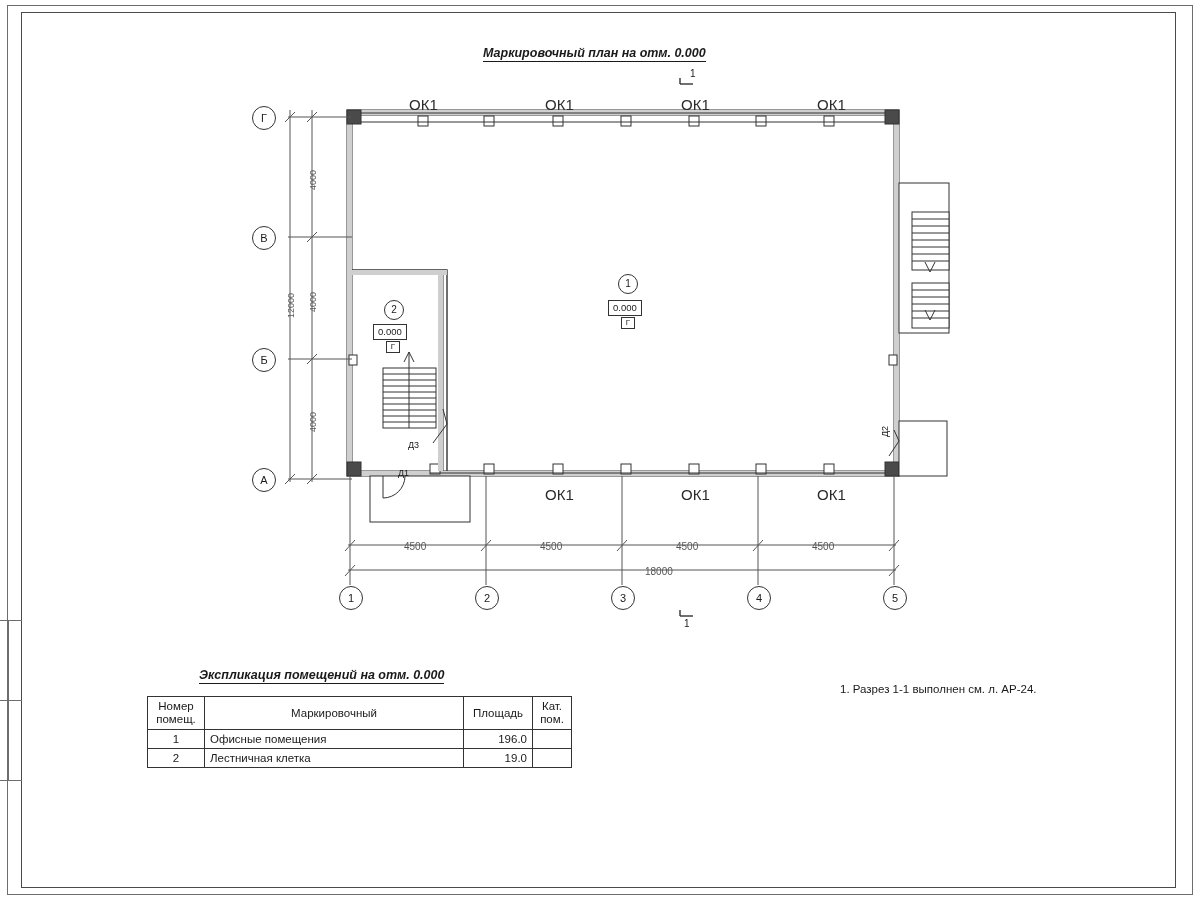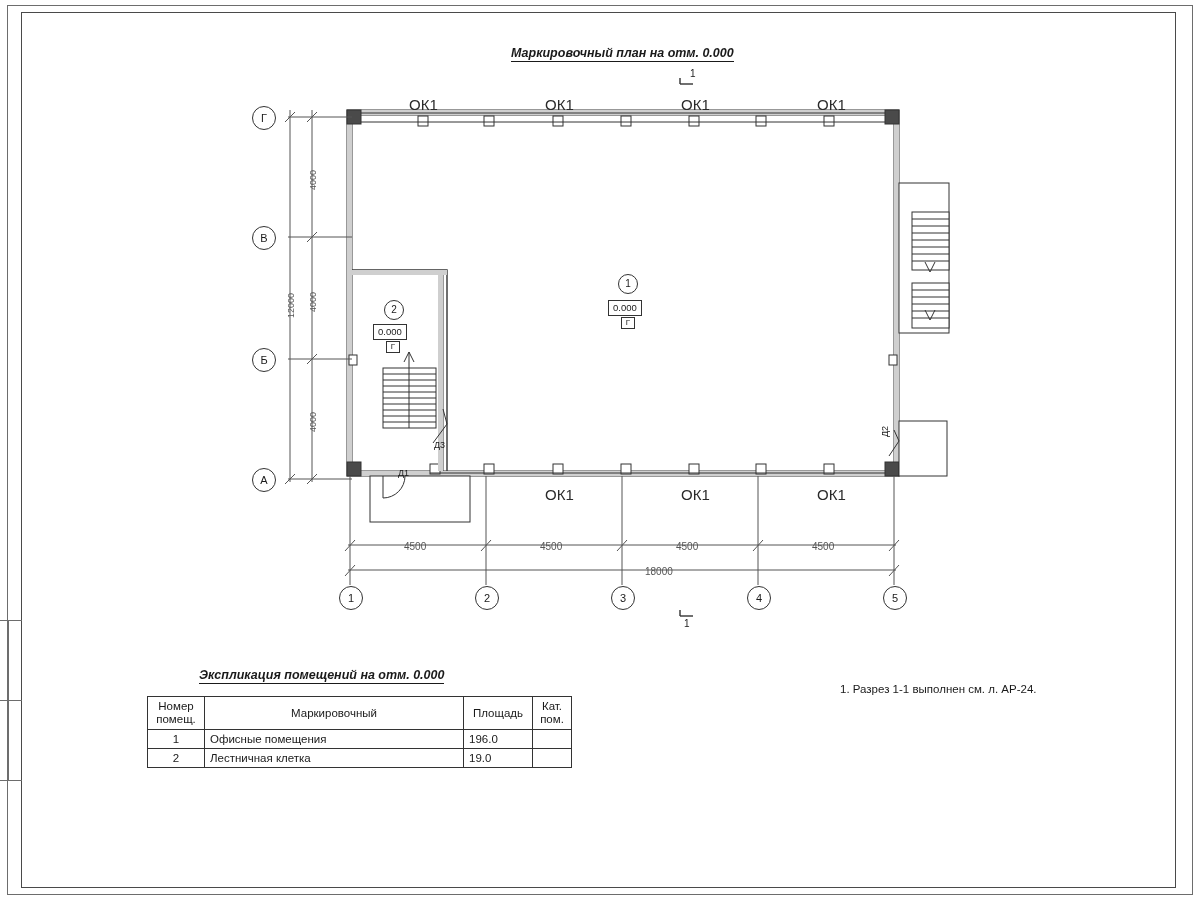--- a/index.html
+++ b/index.html
@@ -46,21 +46,20 @@
   .stub-v { left: 8px; top: 620px; width: 0; height: 160px; border-left: 1px solid #6d6d6d; border-top: none;}
 
   
   .title-main {
     position: absolute;
     left: 483px; top: 46px;
     font-size: 12.5px;
     font-style: italic;
     font-weight: bold;
     white-space: nowrap;
-    margin-left: 28px;
   }
   .title-main::after {
     content: "";
     position: absolute;
     left: 0; bottom: -2px;
     width: 100%;
     height: 1px;
     background: #1a1a1a;
   }
   .title-table {
@@ -168,21 +167,21 @@
     border-collapse: collapse;
     font-size: 11.5px;
   }
   .exp-table td, .exp-table th {
     border: 1px solid #333;
     padding: 3px 5px;
     font-weight: normal;
   }
   .col-num { width: 46px; text-align: center; }
   .col-name { width: 248px; text-align: left; padding-left: 8px; }
-  .col-area { width: 58px; text-align: left; }
+  .col-area { width: 58px; text-align: right; }
   .col-cat  { width: 28px; text-align: center; }
   .exp-table thead td { text-align: center; vertical-align: middle; line-height: 13px; }
   .total-label { text-align: right; padding-right: 6px; }
 </style>
 </head>
 <body>
 
 <div class="sheet">
 
   <div class="frame-outer"></div>
@@ -348,21 +347,21 @@
   <div class="lbl" style="left:409px; top:96px;">ОК1</div>
   <div class="lbl" style="left:545px; top:96px;">ОК1</div>
   <div class="lbl" style="left:681px; top:96px;">ОК1</div>
   <div class="lbl" style="left:817px; top:96px;">ОК1</div>
 
   <div class="lbl" style="left:545px; top:486px;">ОК1</div>
   <div class="lbl" style="left:681px; top:486px;">ОК1</div>
   <div class="lbl" style="left:817px; top:486px;">ОК1</div>
 
   <div class="door-lbl" style="left:398px; top:468px;">Д1</div>
-  <div class="door-lbl" style="left:434px; top:440px;text-align:center;">Д3</div>
+  <div class="door-lbl" style="left:408px; top:440px;text-align:center;">Д3</div>
   <div class="door-lbl" style="left:880px; top:437px; transform: rotate(-90deg); transform-origin: left top;">Д2</div>
 
   <div class="room-tag" style="left:618px; top:274px;">1</div>
   <div class="lvl-box" style="left:608px; top:300px;">0.000</div>
   <div class="lvl-mark" style="left:621px; top:317px;">Г</div>
 
   <div class="room-tag" style="left:384px; top:300px;">2</div>
   <div class="lvl-box" style="left:373px; top:324px;">0.000</div>
   <div class="lvl-mark" style="left:386px; top:341px;">Г</div>
 

